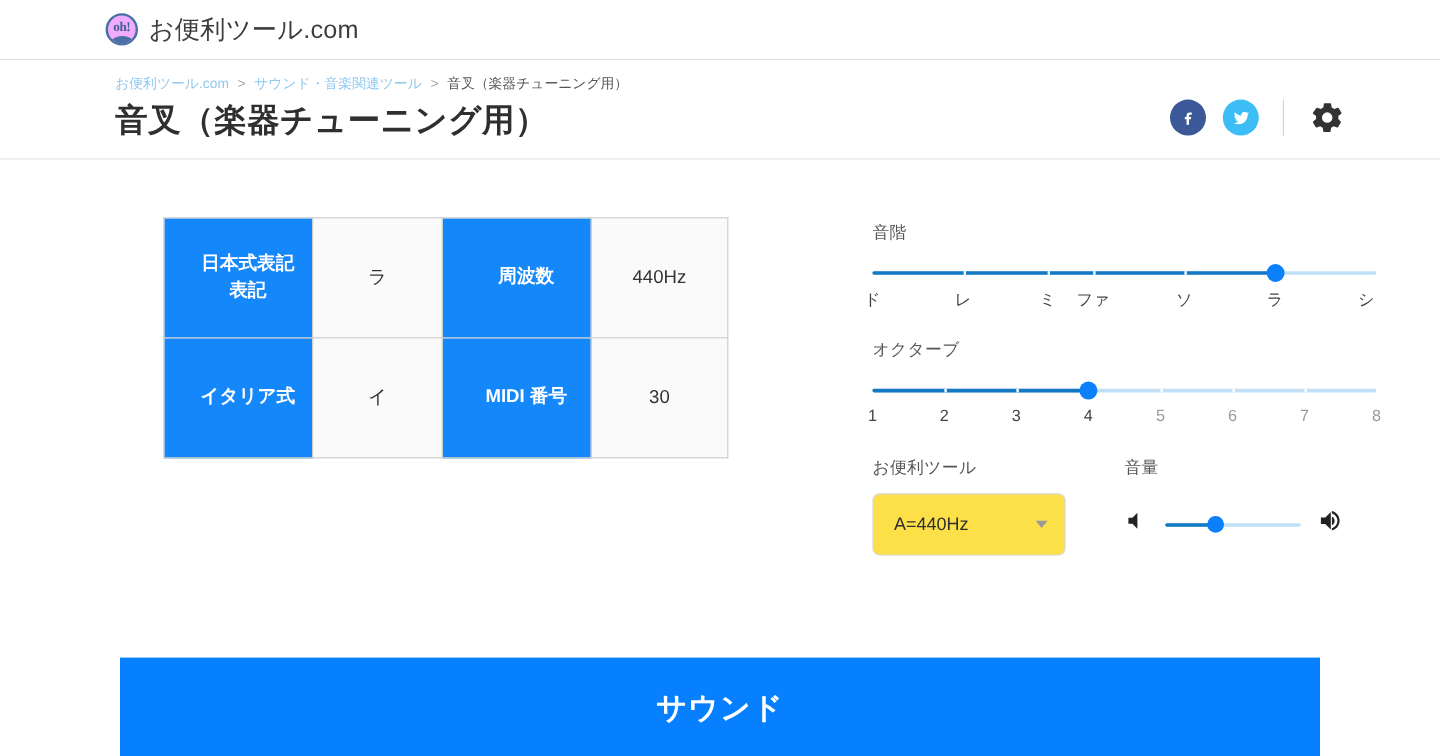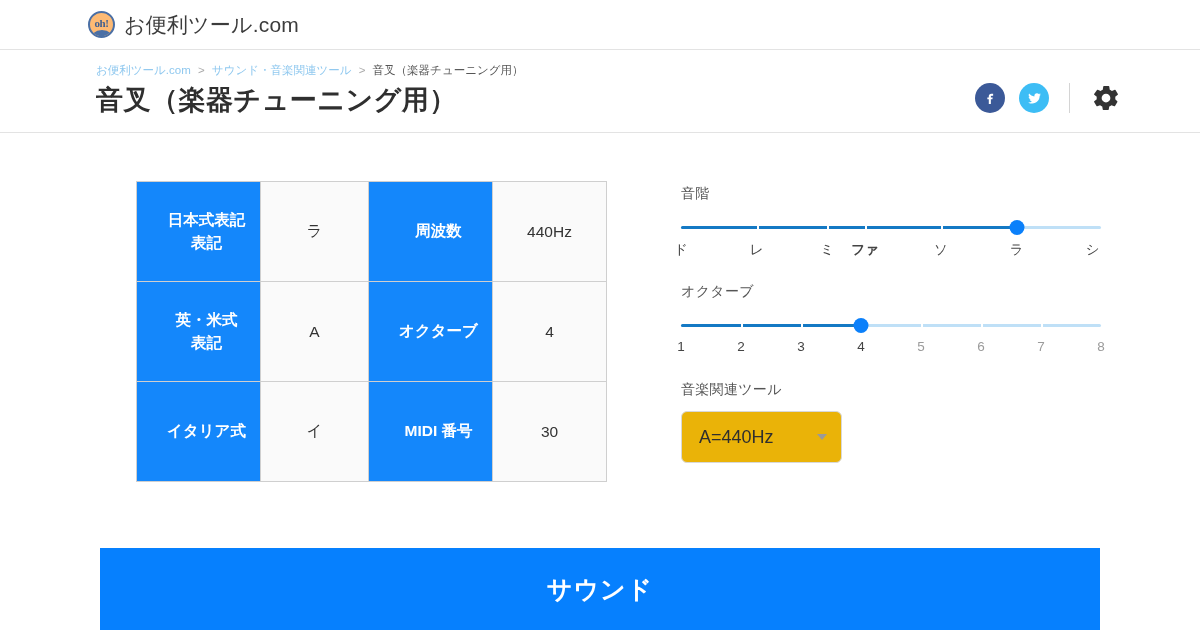--- a/index.html
+++ b/index.html
@@ -15,21 +15,21 @@
   .topbar {
     height: 50px;
     border-bottom: 1px solid #e3e3e3;
     display: flex;
     align-items: center;
     padding-left: 88px;
   }
   .logo-wrap { display: flex; align-items: center; gap: 9px; }
   .logo-badge {
     width: 27px; height: 27px; border-radius: 50%;
-    background: #fdba74;
+    background: #f0abfc;
     border: 2px solid #4a6fa5;
     display: flex; align-items: center; justify-content: center;
     position: relative; overflow: hidden;
     flex: 0 0 auto;
   }
   .logo-badge .oh {
     font-size: 11px; font-weight: 700; color: #3f5f90;
     line-height: 1; letter-spacing: -0.4px; margin-bottom: 2px;
     font-family: "Liberation Serif", serif;
   }
@@ -87,21 +87,21 @@
   }
   td.lbl {
     background: #1487fb; color: #fff; font-weight: 700;
     width: 124px; text-align: left; padding-left: 16px;
     line-height: 1.45; font-size: 14.5px;
   }
   td.val { background: #fafafa; color: #333; width: 108px; font-size: 16px; }
   td.val.wide { width: 114px; }
 
   
-  .controls { margin-left: 74px; padding-top: 4px; width: 420px; }
+  .controls { margin-left: 120px; padding-top: 4px; width: 420px; }
   .ctl-label {
     font-size: 14px; color: #555; margin-bottom: 18px; letter-spacing: .3px;
   }
   .slider-row { position: relative; height: 12px; margin-bottom: 6px; }
   .track-base {
     position: absolute; left: 0; right: 0; top: 5px; height: 3px;
     background: #bfe0f7; border-radius: 2px;
   }
   .track-fill {
     position: absolute; left: 0; top: 5px; height: 3px;
@@ -119,24 +119,24 @@
     position: absolute; transform: translateX(-50%);
     font-size: 13.5px; color: #444; top: 2px; white-space: nowrap;
   }
   .tick-labels span.dim { color: #9b9b9b; }
 
   .bottom-row { display: flex; align-items: flex-start; margin-top: 14px; }
   .freq-block { width: 210px; }
   .select-box {
     margin-top: 12px;
     width: 161px; height: 52px; border: 1px solid #d8d8d8; border-radius: 6px;
-    background: #eab308;
+    background: #fde047;
     display: flex; align-items: center; justify-content: space-between;
     padding: 0 14px 0 17px;
-    font-size: 18px; color: #2f2f2f; cursor: pointer;
+    font-size: 15px; color: #2f2f2f; cursor: pointer;
   }
   .caret {
     width: 0; height: 0;
     border-left: 5.5px solid transparent; border-right: 5.5px solid transparent;
     border-top: 6px solid #9a9a9a;
   }
   .vol-block { padding-top: 0px; }
   .vol-row { display: flex; align-items: center; gap: 14px; margin-top: 24px; }
   .vol-slider { position: relative; width: 113px; height: 14px; }
   .vol-base {
@@ -220,29 +220,20 @@
           <tr>
             <td class="lbl">
               <span>日本式表記</span><br>
               <span>表記</span>
             </td>
             <td class="val">ラ</td>
             <td class="lbl">周波数</td>
             <td class="val wide">440Hz</td>
           </tr>
           <tr>
-            <td class="lbl">
-              <span>英・米式</span><br>
-              <span>表記</span>
-            </td>
-            <td class="val">A</td>
-            <td class="lbl">オクターブ</td>
-            <td class="val wide">4</td>
-          </tr>
-          <tr>
             <td class="lbl">イタリア式</td>
             <td class="val">イ</td>
             <td class="lbl">MIDI 番号</td>
             <td class="val wide">30</td>
           </tr>
         </tbody>
       </table>
     </div>
 
     <div class="controls">
@@ -255,21 +246,21 @@
         <div class="tick" style="left:34.8%"></div>
         <div class="tick" style="left:43.8%"></div>
         <div class="tick" style="left:61.9%"></div>
         <div class="tick" style="left:79.9%"></div>
         <div class="thumb" id="scale-thumb" style="left: 80%;"></div>
       </div>
       <div class="tick-labels" id="scale-ticks">
           <span style="left: 0%;">ド</span>
           <span style="left: 18%;">レ</span>
           <span style="left: 34.8%;">ミ</span>
-          <span style="left: 43.8%; font-weight: bold;">ファ</span>
+          <span style="left: 43.8%;">ファ</span>
           <span style="left: 61.9%;">ソ</span>
           <span style="left: 79.9%;">ラ</span>
           <span style="left: 98%;">シ</span>
         </div>
 
       <div class="ctl-label">オクターブ</div>
       <div class="slider-row">
         <div class="track-base"></div>
         <div class="track-fill" id="oct-fill" style="width: 42.9%;"></div>
         <div class="tick" style="left:14.3%"></div>
@@ -285,27 +276,47 @@
           <span style="left: 28.5714%;">3</span>
           <span style="left: 42.8571%;">4</span>
           <span class="dim" style="left: 57.1429%;">5</span>
           <span class="dim" style="left: 71.4286%;">6</span>
           <span class="dim" style="left: 85.7143%;">7</span>
           <span class="dim" style="left: 100%;">8</span>
         </div>
 
       <div class="bottom-row">
         <div class="freq-block">
-          <div class="ctl-label" style="margin-bottom:0">音楽関連ツール</div>
+          <div class="ctl-label" style="margin-bottom:0">お便利ツール</div>
           <div class="select-box">
             <span>A=440Hz</span>
             <span class="caret"></span>
           </div>
         </div>
 
+        <div class="vol-block">
+          <div class="ctl-label" style="margin-bottom:0">音量</div>
+          <div class="vol-row">
+            <span>
+              <svg width="20" height="20" viewBox="0 0 24 24" fill="#222222" aria-hidden="true">
+                <path d="M4 9v6h4l5 5V4L8 9H4z"></path>
+              </svg>
+            </span>
+            <span class="vol-slider">
+              <span class="vol-base"></span>
+              <span class="vol-fill" id="vol-fill" style="width: 37%;"></span>
+              <span class="vol-thumb" id="vol-thumb" style="left: 37%;"></span>
+            </span>
+            <span>
+              <svg width="22" height="22" viewBox="0 0 24 24" fill="#222222" aria-hidden="true">
+                <path d="M3 9v6h4l5 5V4L7 9H3zm12.5 3c0-1.8-1-3.3-2.5-4v8c1.5-.7 2.5-2.2 2.5-4zM13 3.2v2.1c2.9.9 5 3.5 5 6.7s-2.1 5.8-5 6.7v2.1c4-1 7-4.5 7-8.8s-3-7.8-7-8.8z"></path>
+              </svg>
+            </span>
+          </div>
+        </div>
       </div>
 
     </div>
   </div>
 
   <button class="play-btn">サウンド</button>
 
 </div>
 
 </body></html>

